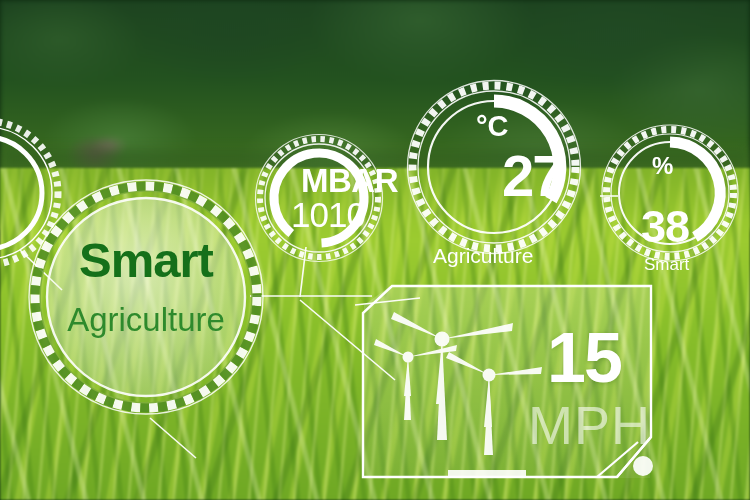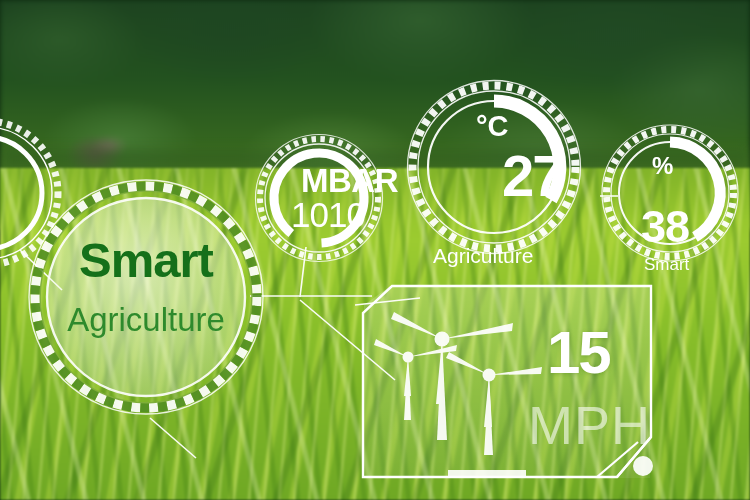--- a/index.html
+++ b/index.html
@@ -79,21 +79,21 @@
   .mbar-val {left:291px;top:195px;font-size:35px;font-weight:normal;letter-spacing:-1px;}
 
   .temp-unit{left:476px;top:110px;font-size:29px;font-weight:bold;}
   .temp-val {left:466px;top:142px;font-size:58px;font-weight:bold;letter-spacing:-2px;margin-left:36px;}
   .temp-cap {left:433px;top:244px;font-size:21px;}
 
   .water-unit{left:652px;top:152px;font-size:24px;font-weight:bold;}
   .water-val {left:641px;top:177px;font-size:45px;font-weight:bold;letter-spacing:-1px;margin-top:24px;}
   .water-cap {left:644px;top:255px;font-size:17px;}
 
-  .wind-val{left:547px;top:318px;font-size:60px;font-weight:bold;letter-spacing:-2px;
+  .wind-val{left:547px;top:318px;font-size:70px;font-weight:bold;letter-spacing:-2px;
             text-shadow:0 1px 4px rgba(60,110,20,.35);}
   .wind-unit{left:528px;top:394px;font-size:54px;font-weight:normal;letter-spacing:1px;
             color:rgba(255,255,255,.58);}
 
   .brand{position:absolute;left:40px;top:236px;width:212px;text-align:center;
          pointer-events:none;}
   .brand-main{font-size:49px;font-weight:bold;color:#15701a;letter-spacing:-1px;line-height:1;}
   .brand-sub {font-size:33px;color:#2e8a2c;line-height:1.15;margin-top:16px;}
 </style>
 </head>

